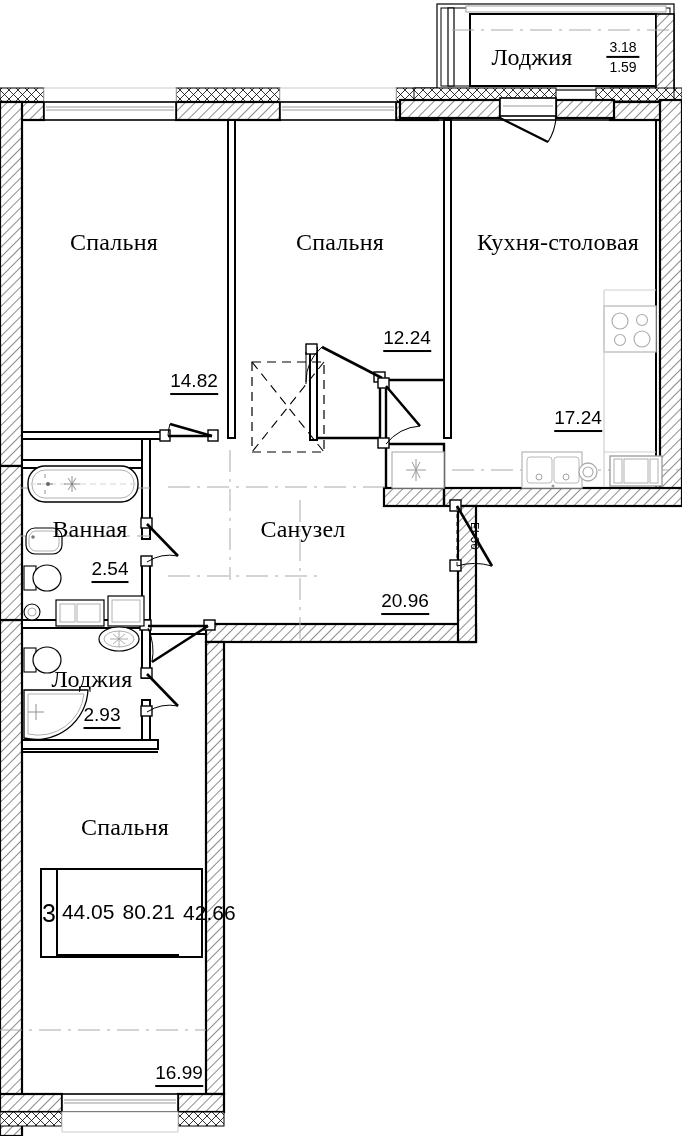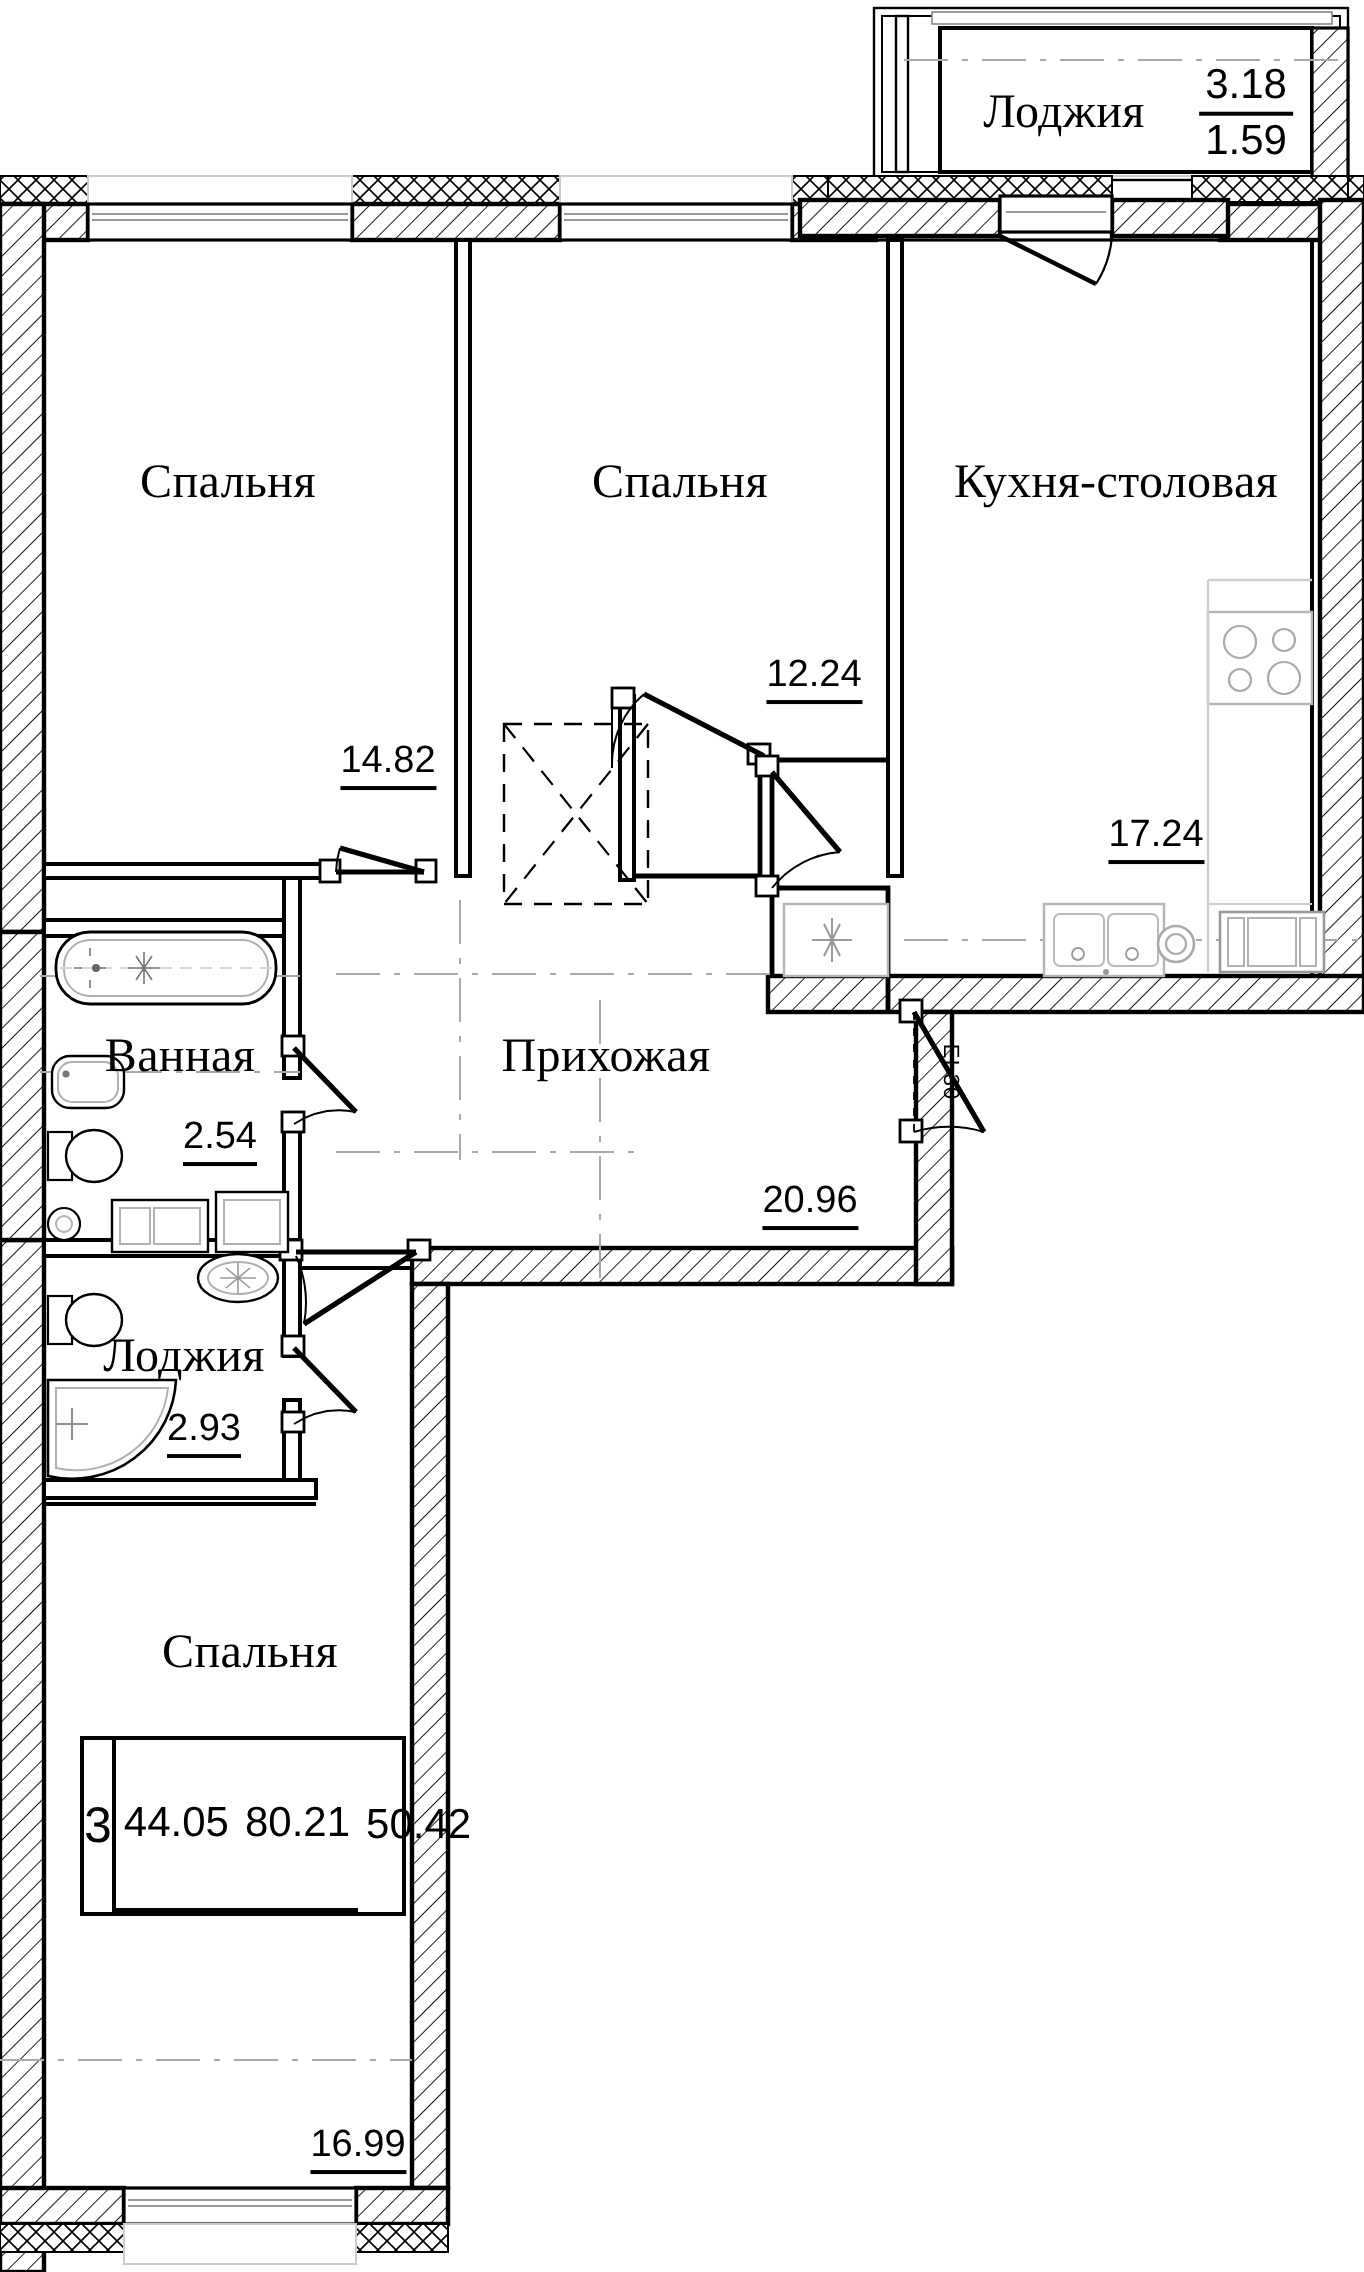--- a/index.html
+++ b/index.html
@@ -39,21 +39,21 @@
     white-space: nowrap;
     transform: translate(-50%, -50%);
     border-bottom: 2px solid #000;
     padding-bottom: 2px;
     line-height: 1.05;
   }
   .loggia-frac {
     position: absolute;
     transform: translate(-50%, -50%);
     text-align: center;
-    font-size: 21px;
+    font-size: 14px;
     line-height: 1.15;
     color: #000;
   }
   .loggia-frac .num {
     border-bottom: 2px solid #000;
     padding: 0 3px 1px 3px;
   }
   .loggia-frac .den {
     padding: 1px 3px 0 3px;
   }
@@ -402,37 +402,37 @@
 
   <div class="room-label" style="left:558px; top:242px;">Кухня-столовая</div>
   <div class="area-value" style="left:578px; top:420px;">17.24</div>
 
   <div class="room-label" style="left:90px; top:529px;">Ванная</div>
   <div class="area-value" style="left:110px; top:571px;">2.54</div>
 
   <div class="room-label" style="left:92px; top:679px;">Лоджия</div>
   <div class="area-value" style="left:102px; top:717px;">2.93</div>
 
-  <div class="room-label" style="left:303px; top:529px;">Прихожая</div>
+  <div class="room-label" style="left:303px; top:529px;">Санузел</div>
   <div class="area-value" style="left:405px; top:603px;">20.96</div>
 
   <div class="room-label" style="left:125px; top:827px;">Спальня</div>
   <div class="area-value" style="left:179px; top:1075px;">16.99</div>
 
   <div class="room-label" style="left:532px; top:57px;">Лоджия</div>
 
   <div class="loggia-frac" style="left:623px; top:57px;">
     <div class="num">3.18</div>
     <div class="den">1.59</div>
   </div>
 
   <div class="ei-label" style="left:461px; top:530px; transform: rotate(90deg);">EI 30</div>
 
   <div class="summary" style="left:40px; top:868px; width:163px; height:90px;">
     <div class="rooms">3</div>
     <div class="areas">
       <div>44.05</div>
       <div>80.21</div>
-      <div>50.42</div>
+      <div>42.66</div>
     </div>
   </div>
 
 </div>
 
 </body></html>

